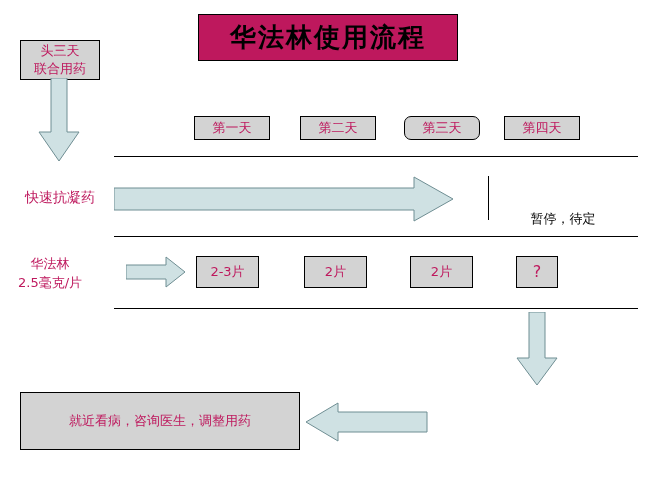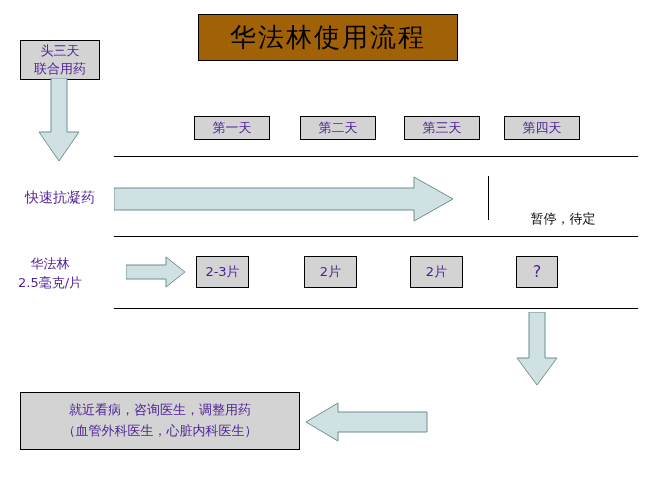--- a/index.html
+++ b/index.html
@@ -19,54 +19,54 @@
   }
   .abs { position: absolute; }
 
   
   .title-box {
     left: 198px;
     top: 14px;
     width: 258px;
     height: 45px;
     border: 1px solid #000000;
-    background: #a16207;
+    background: #be185d;
     display: flex;
     align-items: center;
     justify-content: center;
     font-size: 26px;
-    font-weight: normal;
+    font-weight: bold;
     color: #000000;
     letter-spacing: 2px;
   }
 
   
   .gbox {
     border: 1px solid #000000;
     background: #d3d3d3;
     display: flex;
     align-items: center;
     justify-content: center;
     text-align: center;
     font-size: 13px;
-    color: #4c1d95;
+    color: #be185d;
     line-height: 1.35;
     box-sizing: border-box;
   }
 
   
   .day {
     width: 76px;
     height: 24px;
     top: 116px;
     font-size: 13px;
   }
   .day.d1 { left: 194px; }
   .day.d2 { left: 300px; }
-  .day.d3 { left: 404px; }
+  .day.d3 { left: 404px; border-radius: 7px; }
   .day.d4 { left: 504px; }
 
   
   .hrule {
     background: #000000;
     height: 1px;
     left: 114px;
     width: 524px;
   }
   .hrule.r1 { top: 156px; }
@@ -106,21 +106,21 @@
     border: none;
     background: transparent;
     font-size: 13px;
     text-align: center;
     justify-content: flex-start;
     line-height: 1.5;
   }
 
   
   .dose {
-    width: 53px;
+    width: 63px;
     height: 32px;
     top: 256px;
     font-size: 13px;
   }
   .dose.p1 { left: 196px; }
   .dose.p2 { left: 304px; }
   .dose.p3 { left: 410px; }
   .dose.p4 { left: 516px; width: 42px; font-size: 16px; }
 
   
@@ -214,17 +214,16 @@
 
   <div class="abs arrow-left-bottom">
     <svg class="arrow-svg" width="122" height="40" viewBox="0 0 122 40">
       <polygon points="0,20 32,1 32,10 121,10 121,30 32,30 32,39" fill="#cfe1e3" stroke="#6f8e93" stroke-width="1"></polygon>
     </svg>
   </div>
 
   <div class="abs gbox bottom-left">
     <div>
       <div>就近看病，咨询医生，调整用药</div>
-      <div>（血管外科医生，心脏内科医生）</div>
     </div>
   </div>
 
 </div>
 
 </body></html>

